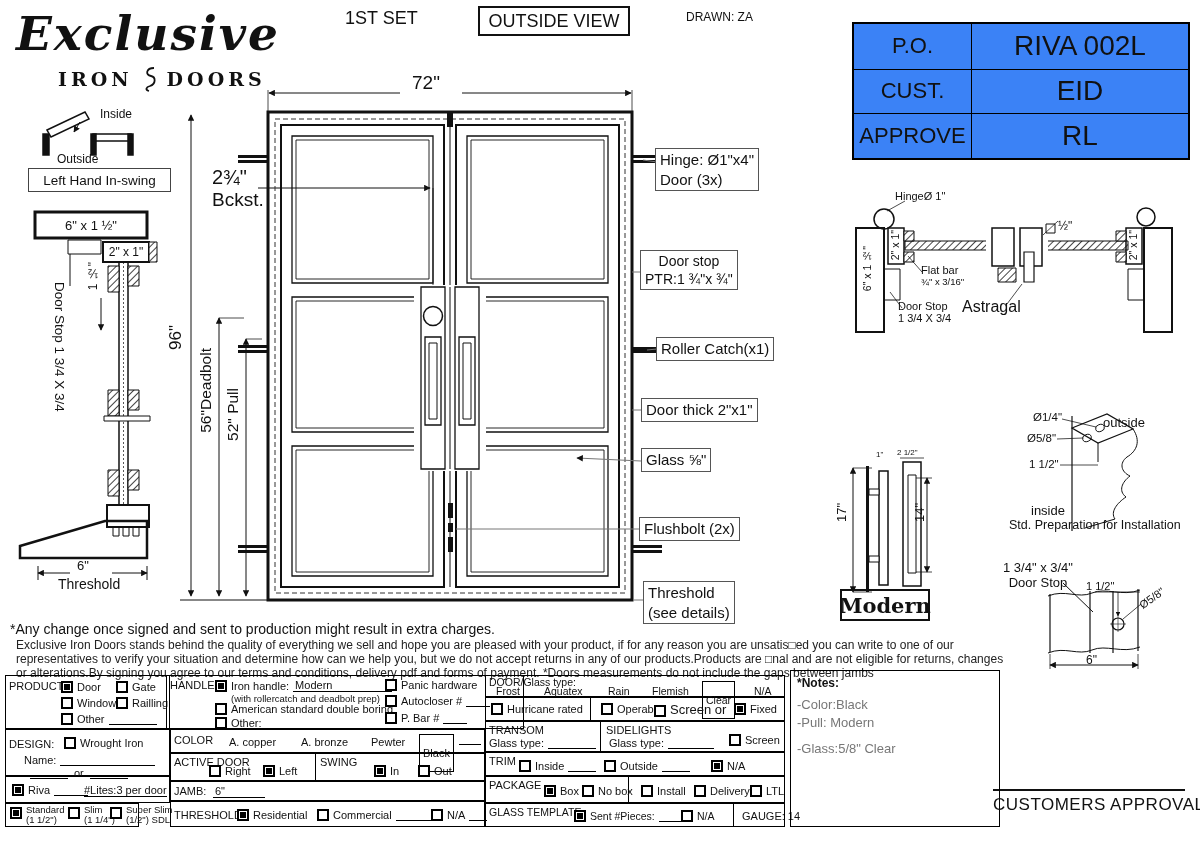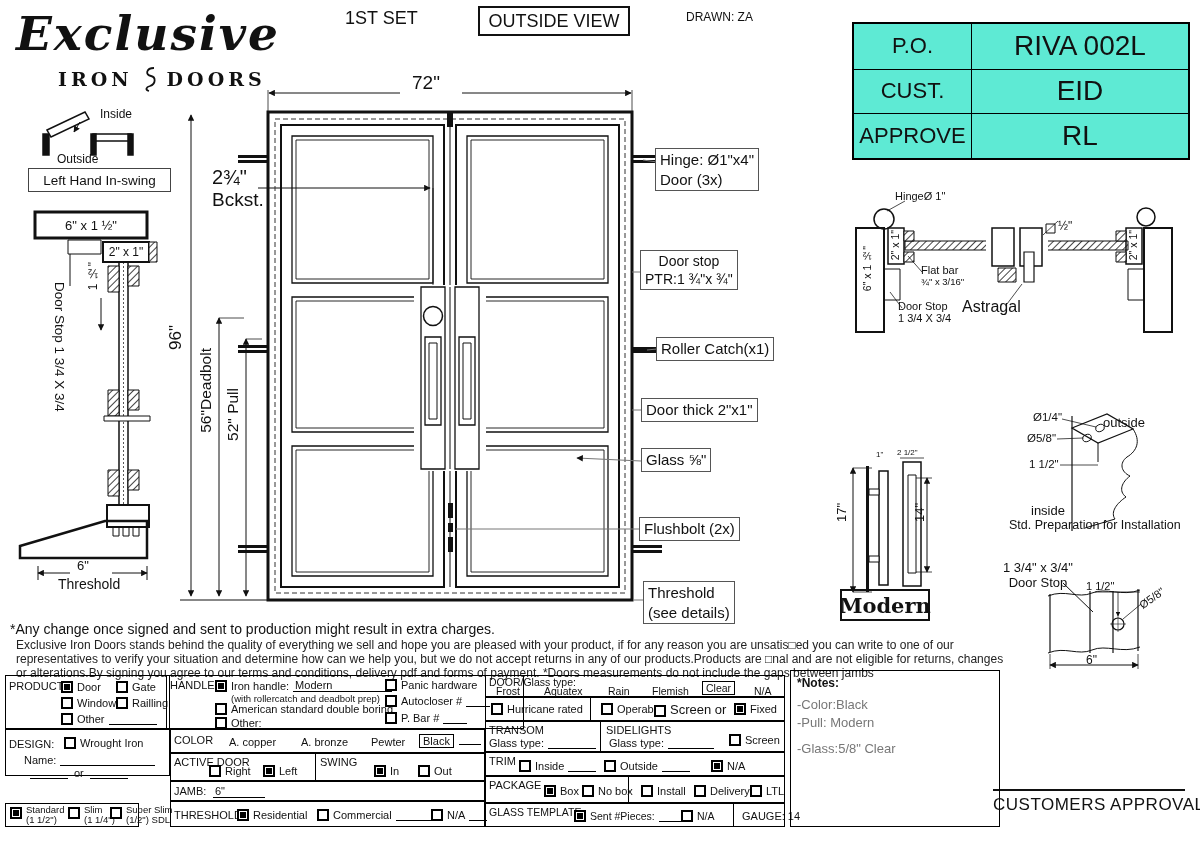--- a/index.html
+++ b/index.html
@@ -14,26 +14,26 @@
   .co{position:absolute;border:1px solid #555;background:#fff;text-align:center;
       font-size:15px;line-height:1.3;padding:1px 4px;white-space:nowrap}
   .fbox{position:absolute;border:1.5px solid #000;background:transparent}
   .flabel{position:absolute;font-size:11px;white-space:nowrap}
   .opt{position:absolute;display:flex;align-items:flex-end;gap:4px;font-size:11px;white-space:nowrap}
   .cb{display:inline-block;width:12px;height:12px;border:2px solid #000;background:#fff;
       position:relative;flex:none}
   .cb.checked::after{content:"";position:absolute;left:1px;top:1px;width:6px;height:6px;background:#000}
   .blank{display:inline-block;border-bottom:1.2px solid #000;height:11px}
   .onblank{border-bottom:1.2px solid #000;padding:0 30px 0 2px}
-  .boxed{border:1.5px solid #000;padding:0 3px}
+  .boxed{border:1.5px solid #000;padding:12px 3px}
   .logo-script{font-family:"DejaVu Serif",serif;font-style:italic;font-weight:bold;font-size:47px;letter-spacing:2px}
   .logo-sub{display:flex;align-items:center;gap:10px;font-family:"DejaVu Serif",serif;
             font-size:19px;letter-spacing:4px;font-weight:600}
   .po-table{position:absolute;left:852px;top:22px;width:338px;height:138px;border:2px solid #000;
-            display:grid;grid-template-rows:1fr 1fr 1fr;background:#5eead4}
+            display:grid;grid-template-rows:1fr 1fr 1fr;background:#3b82f6}
   .po-row{display:grid;grid-template-columns:118px 1fr;border-top:1.5px solid #000}
   .po-row:first-child{border-top:none}
   .po-lab{border-right:1.5px solid #000;display:flex;align-items:center;justify-content:center;font-size:22px}
   .po-val{display:flex;align-items:center;justify-content:center;font-size:28px}
   .note-big{font-size:14px}
   .note-small{font-size:12px;color:#222}
   .gray{color:#777}
 </style>
 </head>
 <body>
@@ -387,20 +387,30 @@
       <span>Name:</span>
       <span class="blank" style="width:95px"></span>
       </div>
     <div class="opt" style="left:24px;top:37px;gap:6px">
       <span class="blank" style="width:38px"></span>
       <span>or</span>
       <span class="blank" style="width:38px"></span>
       </div>
   </div>
 
+  <div class="fbox" style="left:5px;top:776px;width:165px;height:27px">
+    <label class="opt" style="left:6px;top:7px">
+      <span class="cb checked"></span>
+      <span>Riva</span>
+      <span class="blank" style="width:34px"></span>
+      </label>
+    <div class="opt" style="left:78px;top:7px">
+      <span style="border-bottom:1.2px solid #000">#Lites:3 per door</span>
+      </div>
+  </div>
 
   <div class="fbox" style="left:5px;top:803px;width:134px;height:24px">
     <label class="opt" style="left:4px;top:1px;align-items:flex-start">
       <span class="cb checked" style="margin-top:2px"></span>
       <span style="font-size:9.5px;line-height:1">
         <span>Standard</span><br>
         <span>(1 1/2")</span></span>
       </label>
     <label class="opt" style="left:62px;top:1px;align-items:flex-start">
       <span class="cb" style="margin-top:2px"></span>

